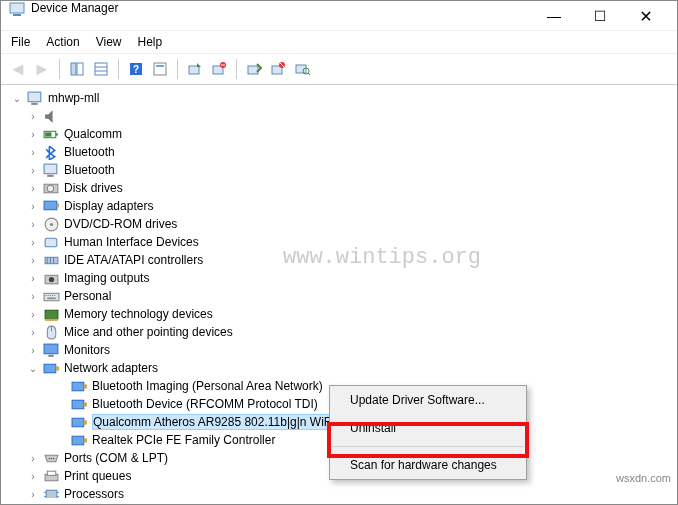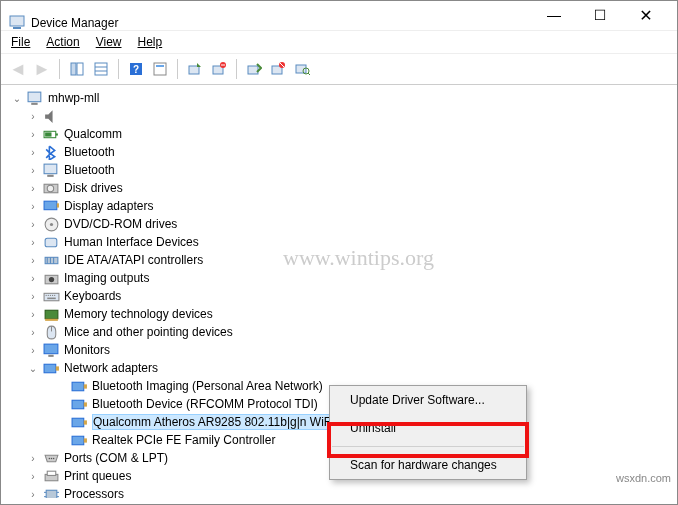--- a/index.html
+++ b/index.html
@@ -1,26 +1,26 @@
 <!DOCTYPE html>
 <html><head>
 <meta charset="utf-8">
 <style>
   * { margin: 0; padding: 0; box-sizing: border-box; }
   body { font-family: "Segoe UI", Tahoma, sans-serif; font-size: 12px; background: #fff; width: 678px; height: 505px; overflow: hidden; position: relative; border: 1px solid #888; }
   
-  .titlebar { display: flex; align-items: flex-end; height: 30px; background: #fff; border-bottom: 1px solid #eee; padding: 0 8px; }
+  .titlebar { display: flex; align-items: flex-start; height: 30px; background: #fff; border-bottom: 1px solid #eee; padding: 0 8px; }
   .titlebar .app-icon { width: 16px; height: 16px; margin-right: 6px; }
   .titlebar .title { flex: 1; font-size: 12px; color: #000; }
   .win-btns { display: flex; }
   .win-btn { width: 46px; height: 30px; display: flex; align-items: center; justify-content: center; font-size: 14px; }
   .win-btn.close { font-size: 16px; }
   
   .menubar { display: flex; gap: 16px; padding: 4px 10px; font-size: 12px; border-bottom: 1px solid #eee; }
-  .menubar span { cursor: default; text-decoration: underline; }
+  .menubar span { cursor: default; }
   
   .toolbar { display: flex; align-items: center; padding: 4px 6px; border-bottom: 1px solid #ccc; gap: 2px; }
   .tbtn { width: 22px; height: 22px; display: flex; align-items: center; justify-content: center; border: 1px solid transparent; }
   .tsep { width: 1px; height: 20px; background: #ccc; margin: 0 4px; }
   .tbtn svg { width: 16px; height: 16px; }
   .toolbar .arrow { color: #999; font-size: 18px; }
   .toolbar .arrow.dis { opacity: 0.4; }
   
   .tree { padding: 4px 2px; background: #fff; height: calc(100% - 90px); overflow: hidden; }
   .row { display: flex; align-items: center; height: 18px; font-size: 12px; color: #000; white-space: nowrap; }
@@ -31,21 +31,21 @@
   .node-icon { width: 17px; height: 15px; margin: 0 4px; display: flex; align-items: center; justify-content: center; }
   .node-icon svg { width: 17px; height: 15px; }
   .sel { background: #cce8ff; border: 1px solid #99d1ff; padding-right: 6px; }
   .label { }
   
   .context-menu { position: absolute; left: 328px; top: 384px; width: 198px; background: #f0f0f0; border: 1px solid #a0a0a0; box-shadow: 3px 3px 6px rgba(0,0,0,0.25); font-size: 12px; }
   .cm-item { padding: 7px 14px 7px 20px; cursor: default; position: relative; }
   .cm-sep { height: 1px; background: #d0d0d0; margin: 4px 2px; }
   .cm-hl { border: 4px solid #e11; border-radius: 0; position: absolute; left: 326px; top: 421px; width: 202px; height: 36px; pointer-events: none; }
   
-  .watermark { position: absolute; left: 282px; top: 244px; color: #ccc; font-size: 22px; font-family: Liberation Serif, serif; pointer-events: none; }
+  .watermark { position: absolute; left: 282px; top: 244px; color: #ccc; font-size: 22px; font-family: Liberation Mono, monospace; pointer-events: none; }
   .credit { position: absolute; right: 6px; bottom: 20px; font-size: 11px; color: #888; }
 </style>
 </head>
 <body>
 
 <div class="titlebar">
   <span class="app-icon">
     <svg viewBox="0 0 16 16">
         <rect x="1" y="2" width="14" height="10" fill="#dce6f2" stroke="#5a8bc0"></rect>
         <rect x="4" y="13" width="8" height="2" fill="#5a8bc0"></rect>
@@ -252,21 +252,21 @@
           <svg viewBox="0 0 16 14">
             <rect x="1" y="4" width="14" height="7" fill="#dce6f2" stroke="#888"></rect>
             <circle cx="3" cy="6" r="0.6" fill="#888"></circle>
             <circle cx="5" cy="6" r="0.6" fill="#888"></circle>
             <circle cx="7" cy="6" r="0.6" fill="#888"></circle>
             <circle cx="9" cy="6" r="0.6" fill="#888"></circle>
             <circle cx="11" cy="6" r="0.6" fill="#888"></circle>
             <rect x="4" y="8" width="8" height="1.5" fill="#888"></rect>
           </svg>
         </span>
-        <span class="label">Keyboards</span>
+        <span class="label">Personal</span>
       </div>
       <div class="row indent2">
         <span class="chev">›</span>
         <span class="node-icon">
           <svg viewBox="0 0 16 14">
             <rect x="2" y="3" width="12" height="8" fill="#4a8a3a" stroke="#2a5a1a"></rect>
             <rect x="2" y="11" width="12" height="2" fill="#d4a64a"></rect>
           </svg>
         </span>
         <span class="label">Memory technology devices</span>

